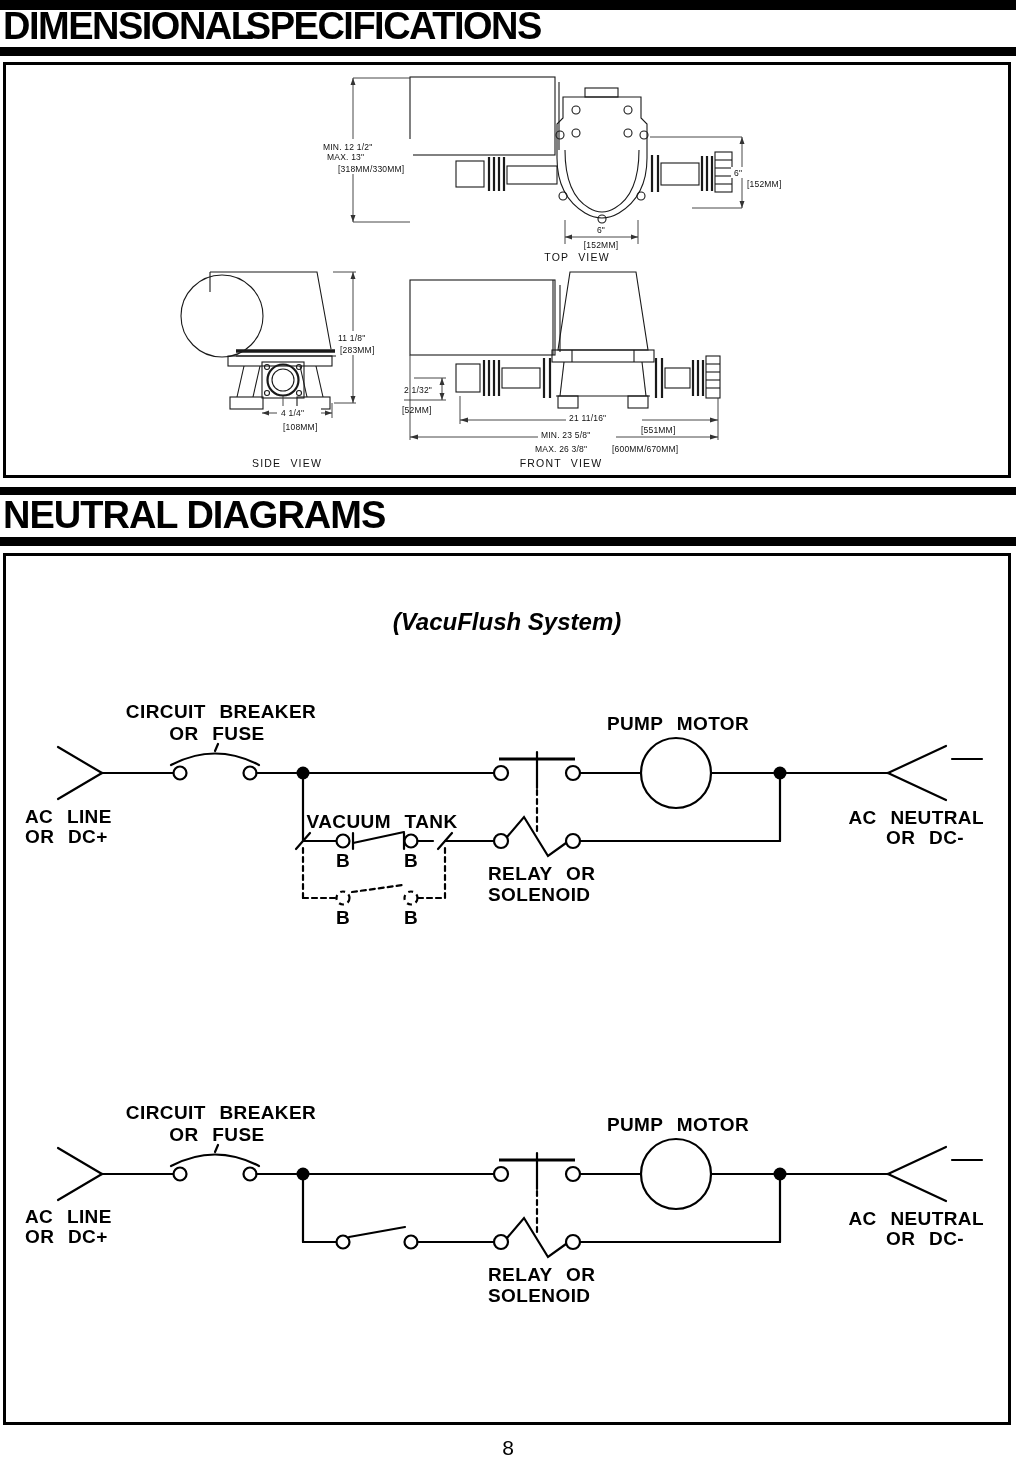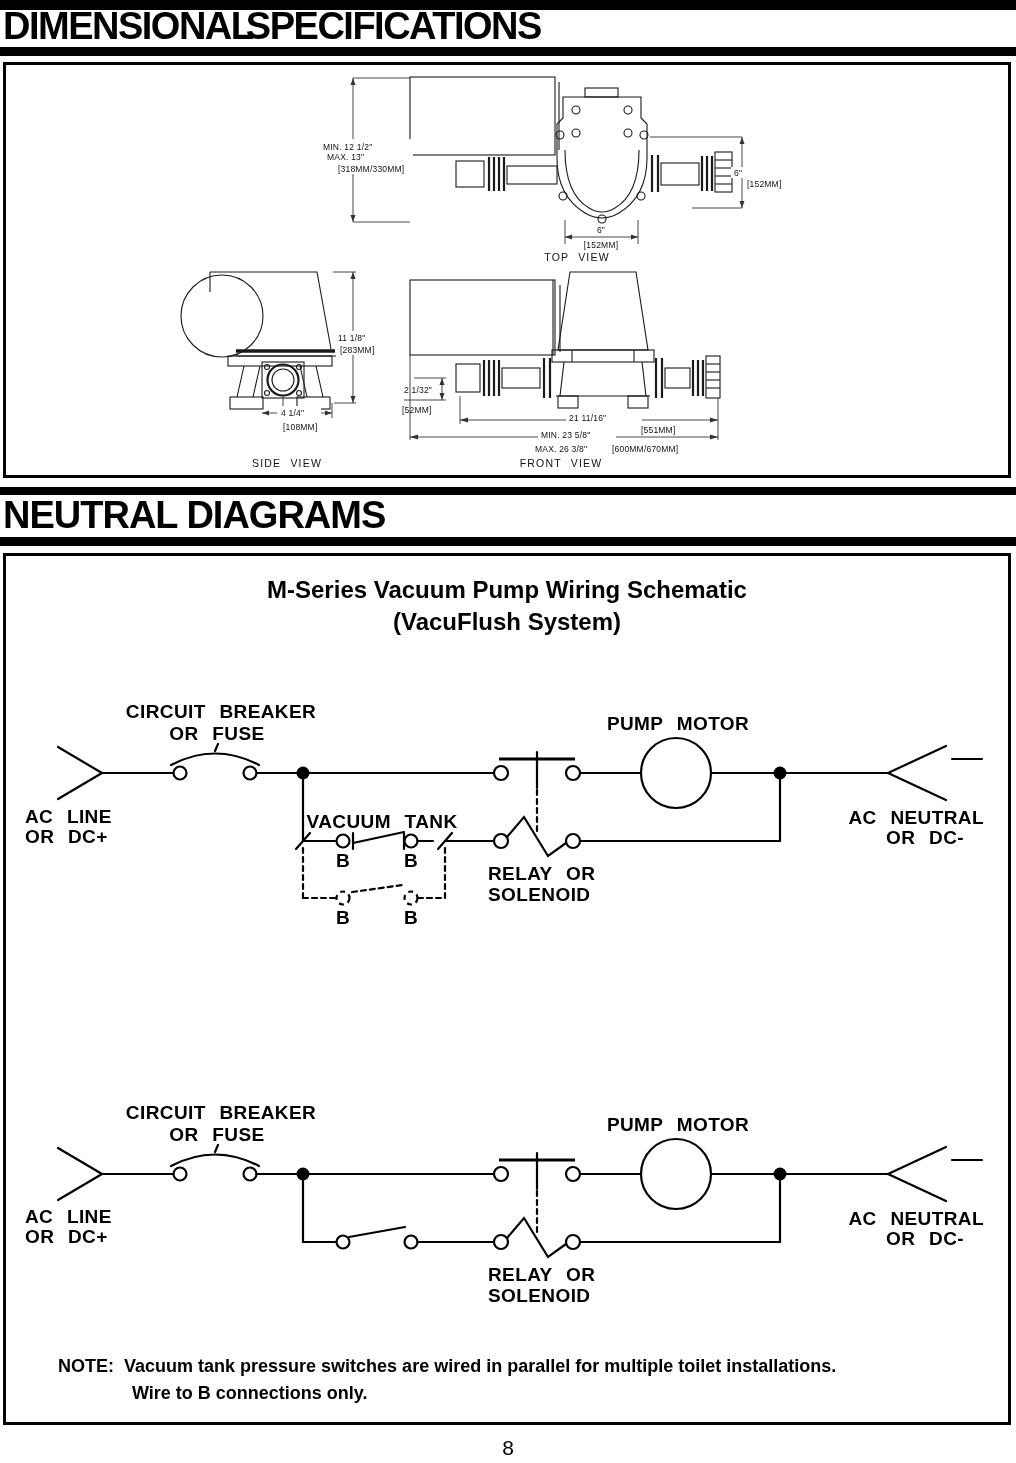--- a/index.html
+++ b/index.html
@@ -13,21 +13,21 @@
   .sec-title { position:absolute; left:3px; margin:0; color:#000; font-weight:bold;
                font-size:38px; letter-spacing:-1px; white-space:nowrap; }
   #title-dimensional { top:5px; word-spacing:-15px; letter-spacing:-1.5px; }
   #title-wiring { top:494px; }
   .frame { position:absolute; left:3px; width:1002px; border:3px solid #000; background:#fff; }
   #frame-dimensional { top:62px; height:410px; }
   #frame-wiring { top:553px; height:866px; }
   .schematic-title { position:absolute; left:0; width:100%; text-align:center;
                      font-weight:bold; font-size:24px; color:#000; }
   #schematic-title-1 { top:20px; }
-  #schematic-title-2 { top:52px; }
+  #schematic-title-2 { top:52px;font-style:italic; }
   #wiring-svg { position:absolute; left:0; top:94px; }
   .note { position:absolute; left:52px; top:797px; font-size:18px; font-weight:bold;
           color:#000; line-height:27px; }
   .note .indent { padding-left:74px; }
   .note-label { padding-right:10px; }
   .page-number { position:absolute; left:0; top:1436px; width:100%; text-align:center;
                  font-size:21px; color:#000; }
   
   .d   { stroke:#1a1a1a; stroke-width:1.1; fill:none; }
   .d2  { stroke:#1a1a1a; stroke-width:2.2; fill:none; }
@@ -231,21 +231,20 @@
       </g>
       <text x="561" y="467" class="vlbl">FRONT VIEW</text>
     </svg>
   </div>
 
   <div class="hbar" id="bar-2"></div>
   <div class="sec-title" id="title-wiring">NEUTRAL DIAGRAMS</div>
   <div class="hbar" id="bar-3"></div>
 
   <div class="frame" id="frame-wiring">
-    <div class="schematic-title" id="schematic-title-1">M-Series Vacuum Pump Wiring Schematic</div>
     <div class="schematic-title" id="schematic-title-2">(VacuFlush System)</div>
 
     <svg id="wiring-svg" width="1002" height="680" viewBox="6 650 1002 680">
 
       <g>
         <g>
           <line x1="58" y1="747" x2="102" y2="773" class="w"></line>
           <line x1="58" y1="799" x2="102" y2="773" class="w"></line>
         </g>
         <line x1="102" y1="773" x2="173" y2="773" class="w"></line>
@@ -372,20 +371,16 @@
         <text x="25" y="1223" class="lbl">AC LINE</text>
         <text x="25" y="1243" class="lbl">OR DC+</text>
         <text x="488" y="1281" class="lbl">RELAY OR</text>
         <text x="488" y="1302" class="lbl">SOLENOID</text>
         <text x="678" y="1131" class="lbl mid">PUMP MOTOR</text>
         <text x="984" y="1225" class="lbl end">AC NEUTRAL</text>
         <text x="964" y="1245" class="lbl end">OR DC-</text>
       </g>
     </svg>
 
-    <div class="note">
-      <div><span class="note-label">NOTE:</span><span>Vacuum tank pressure switches are wired in parallel for multiple toilet installations.</span></div>
-      <div class="indent">Wire to B connections only.</div>
-    </div>
   </div>
 
   <div class="page-number">8</div>
 </div>
 
 </body></html>

